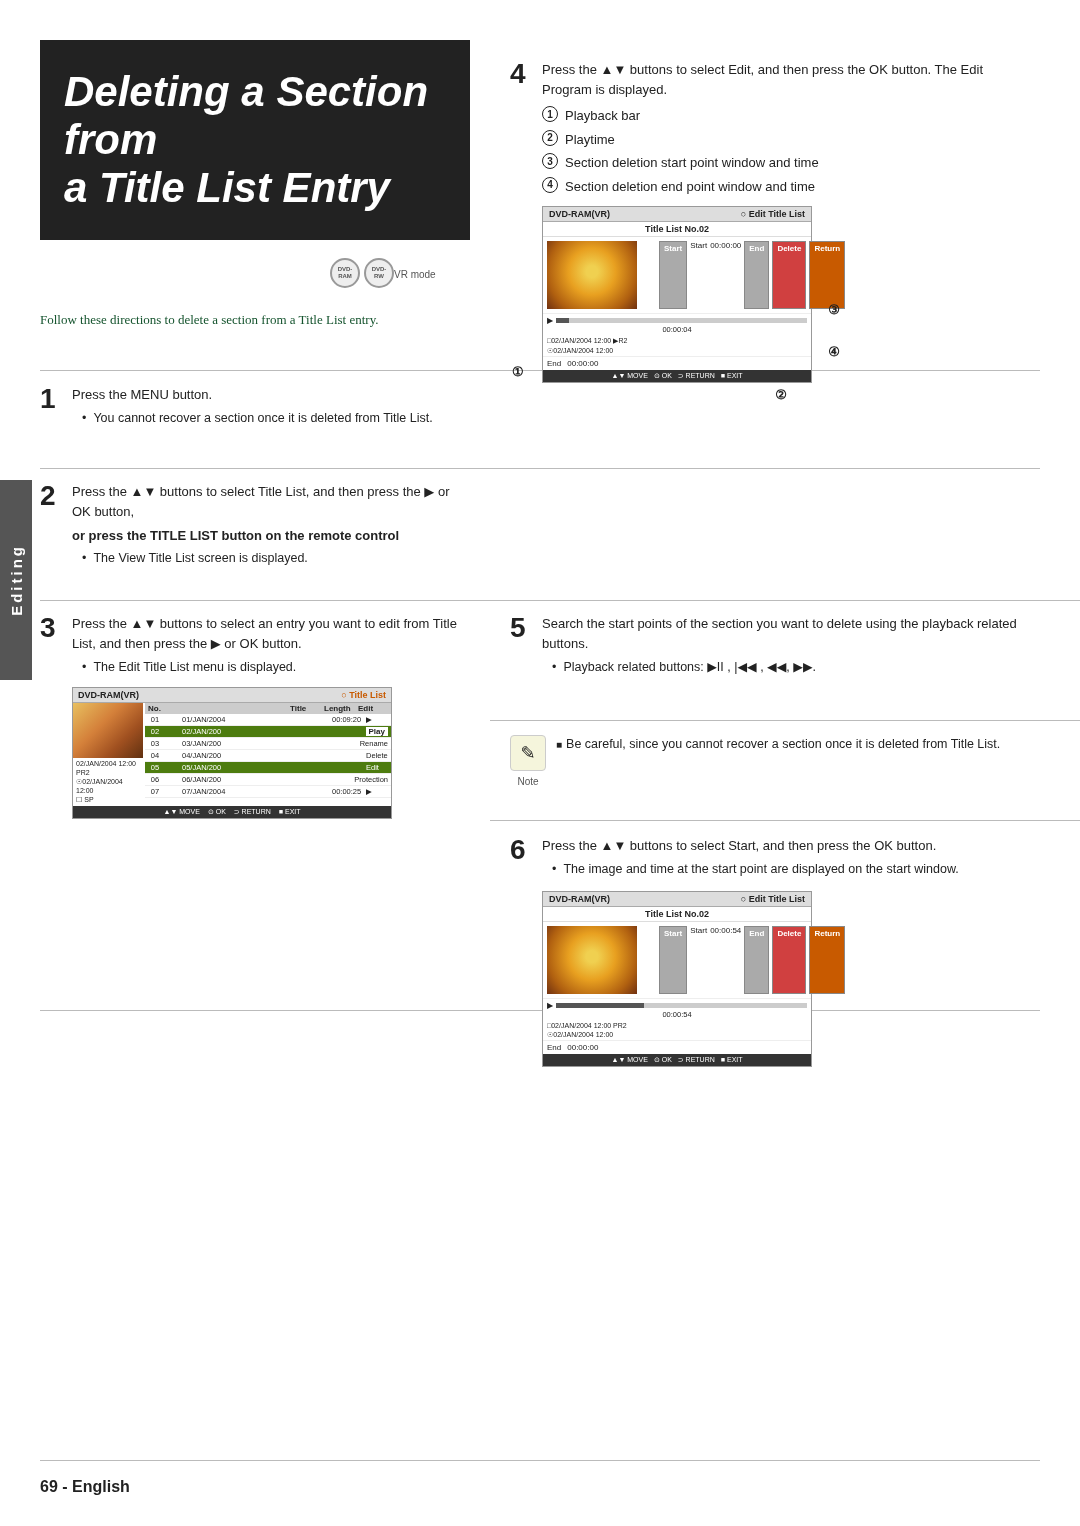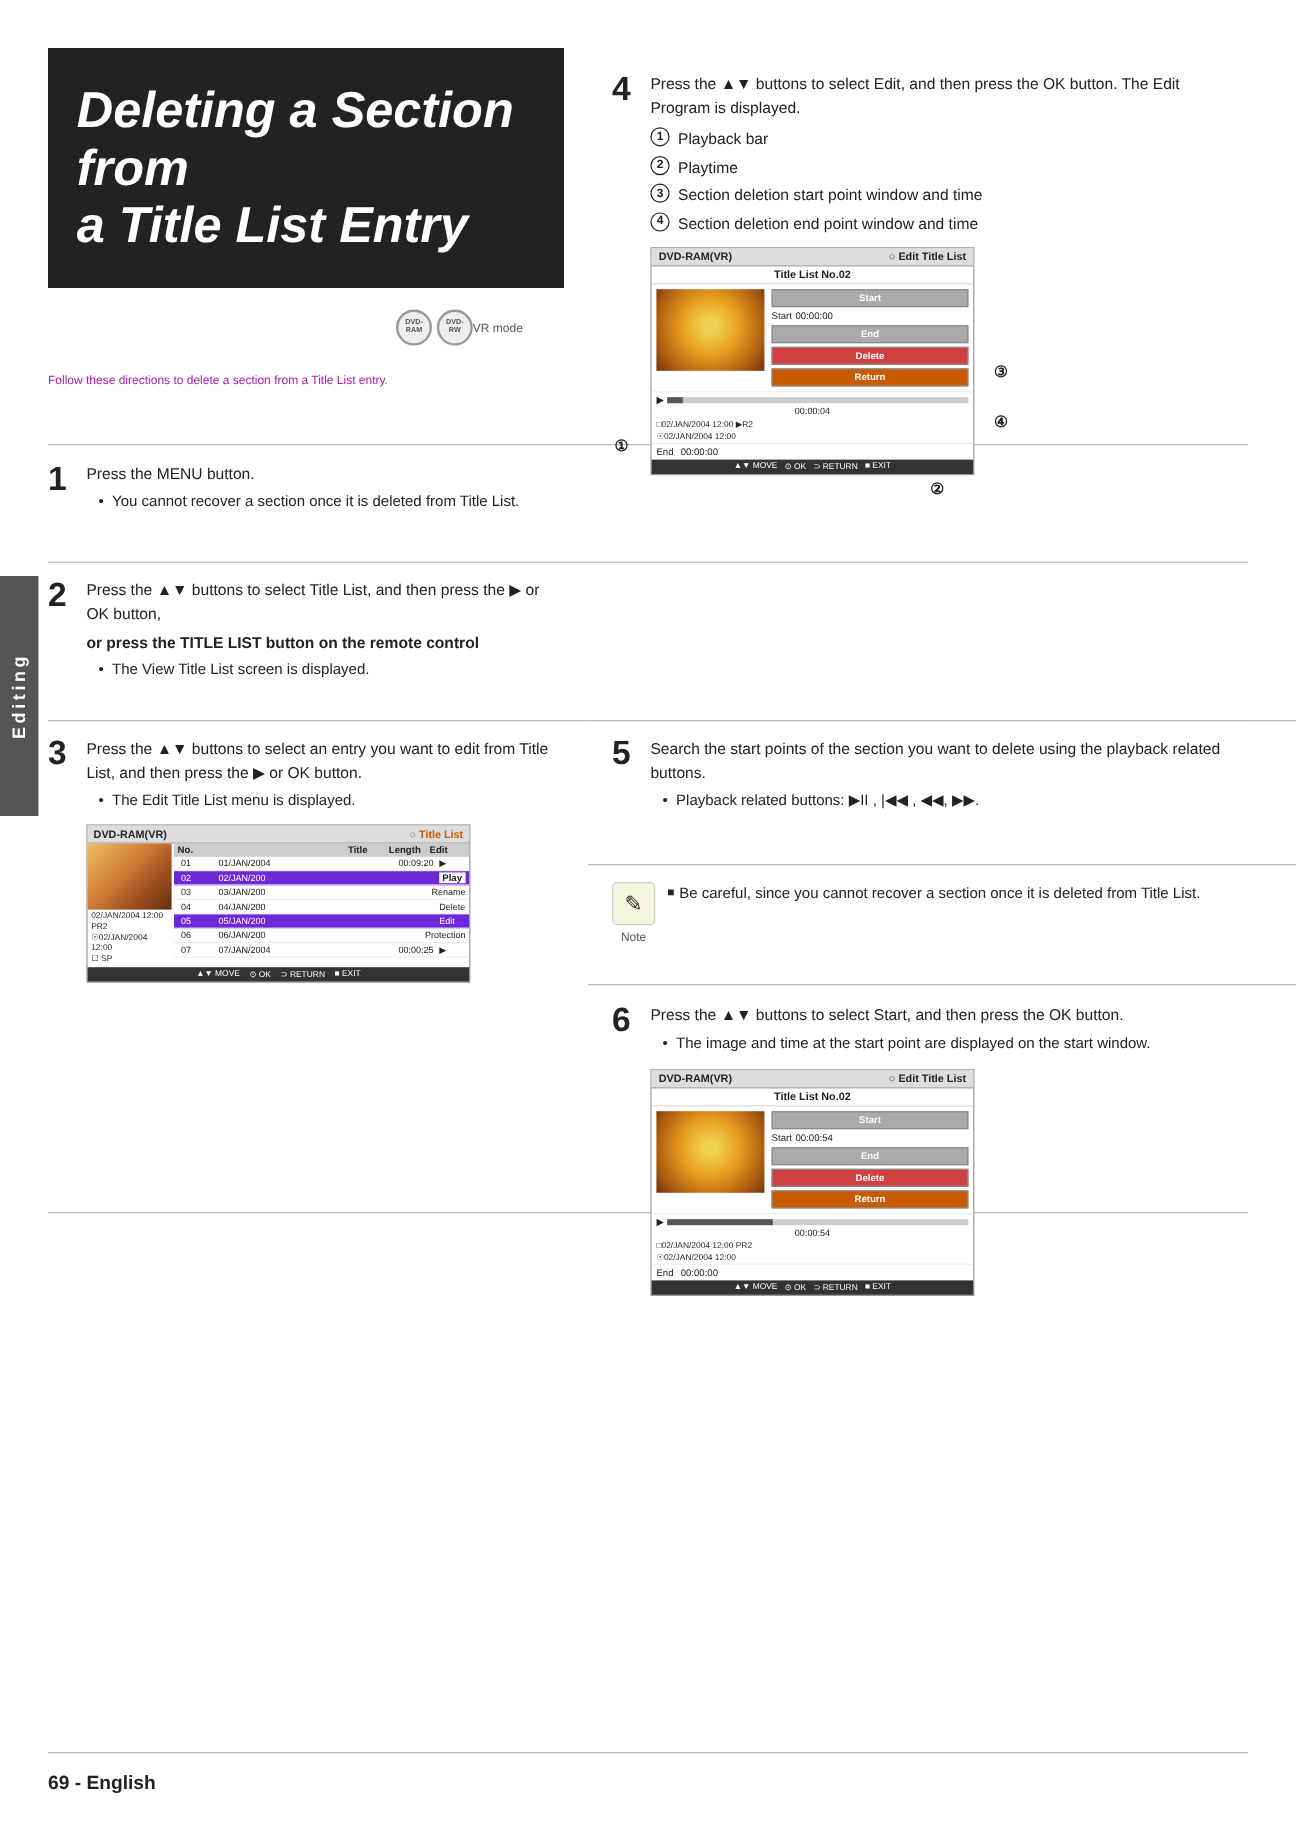--- a/index.html
+++ b/index.html
@@ -97,23 +97,24 @@
       color: #555;
       text-align: center;
     }
 
     
     .intro-text {
       position: absolute;
       left: 40px;
       top: 310px;
       width: 420px;
-      font-size: 10px;
+      font-size: 13px;
       line-height: 1.5;
-      color: #a21caf;
+      color: #14532d;
+      font-family: Liberation Serif, serif;
     }
 
     
     .hr {
       position: absolute;
       left: 40px;
       right: 40px;
       height: 1px;
       background: #bbb;
     }
@@ -201,21 +202,21 @@
     .screen-table-header span { min-width: 30px; }
     .screen-row {
       display: flex;
       padding: 1px 3px;
       font-size: 7.5px;
       gap: 0;
       align-items: center;
       border-bottom: 0.5px solid #eee;
     }
     .screen-row.highlighted {
-      background: #6d28d9;
+      background: #4d7c0f;
       color: #fff;
     }
     .screen-row span:first-child { width: 14px; text-align: center; }
     .screen-row span:nth-child(2) { flex: 1; font-size: 7.5px; margin-left: 20px; }
     .screen-row span:nth-child(3) { min-width: 34px; font-size: 7.5px; }
     .screen-row span:nth-child(4) { min-width: 22px; font-size: 7.5px; }
     .screen-bottom-bar {
       background: #333;
       color: #fff;
       font-size: 7.5px;
@@ -255,22 +256,23 @@
     }
     .edit-thumb {
       width: 90px;
       height: 68px;
       background: radial-gradient(circle at 50% 45%, #f0d050 10%, #e8a020 40%, #b06010 75%, #703010 100%);
       flex-shrink: 0;
     }
     .edit-controls {
       flex: 1;
       display: flex;
-      flex-direction: column;
+      flex-direction: row;
       gap: 3px;
+      margin-left: 16px;
     }
     .edit-btn {
       background: #aaa;
       color: #fff;
       font-size: 8px;
       font-weight: bold;
       padding: 2px 4px;
       text-align: center;
       border: 1px solid #888;
     }

